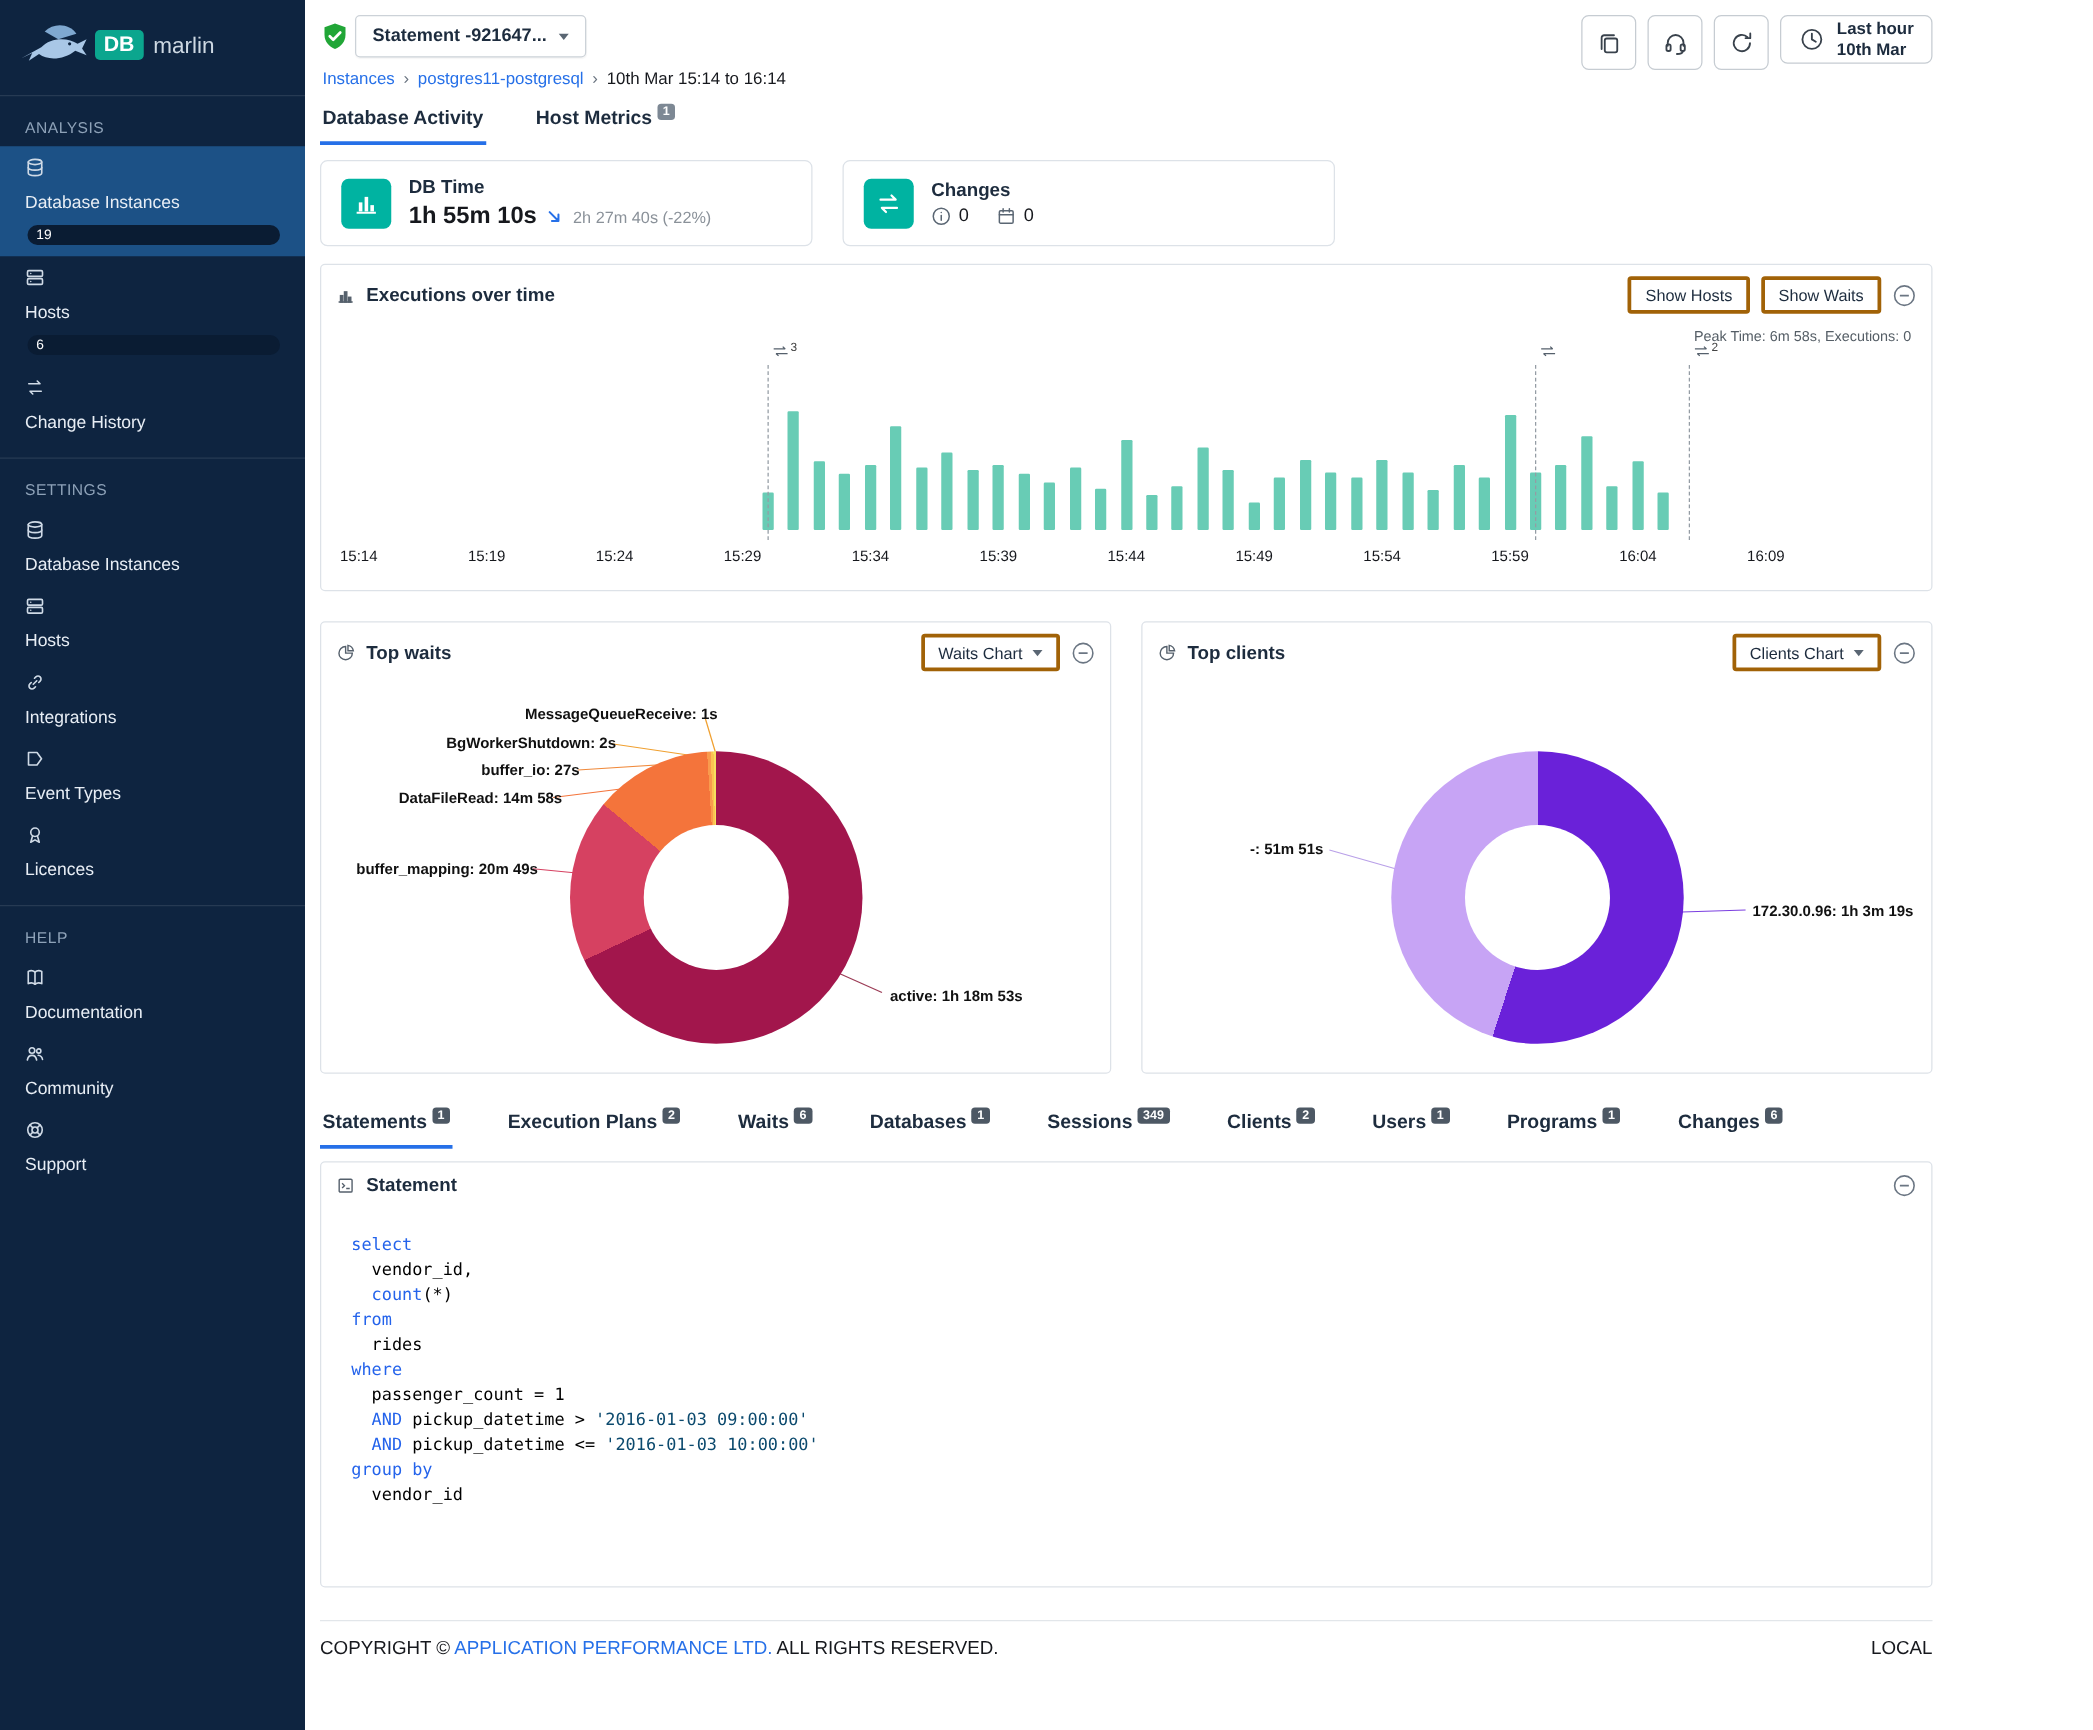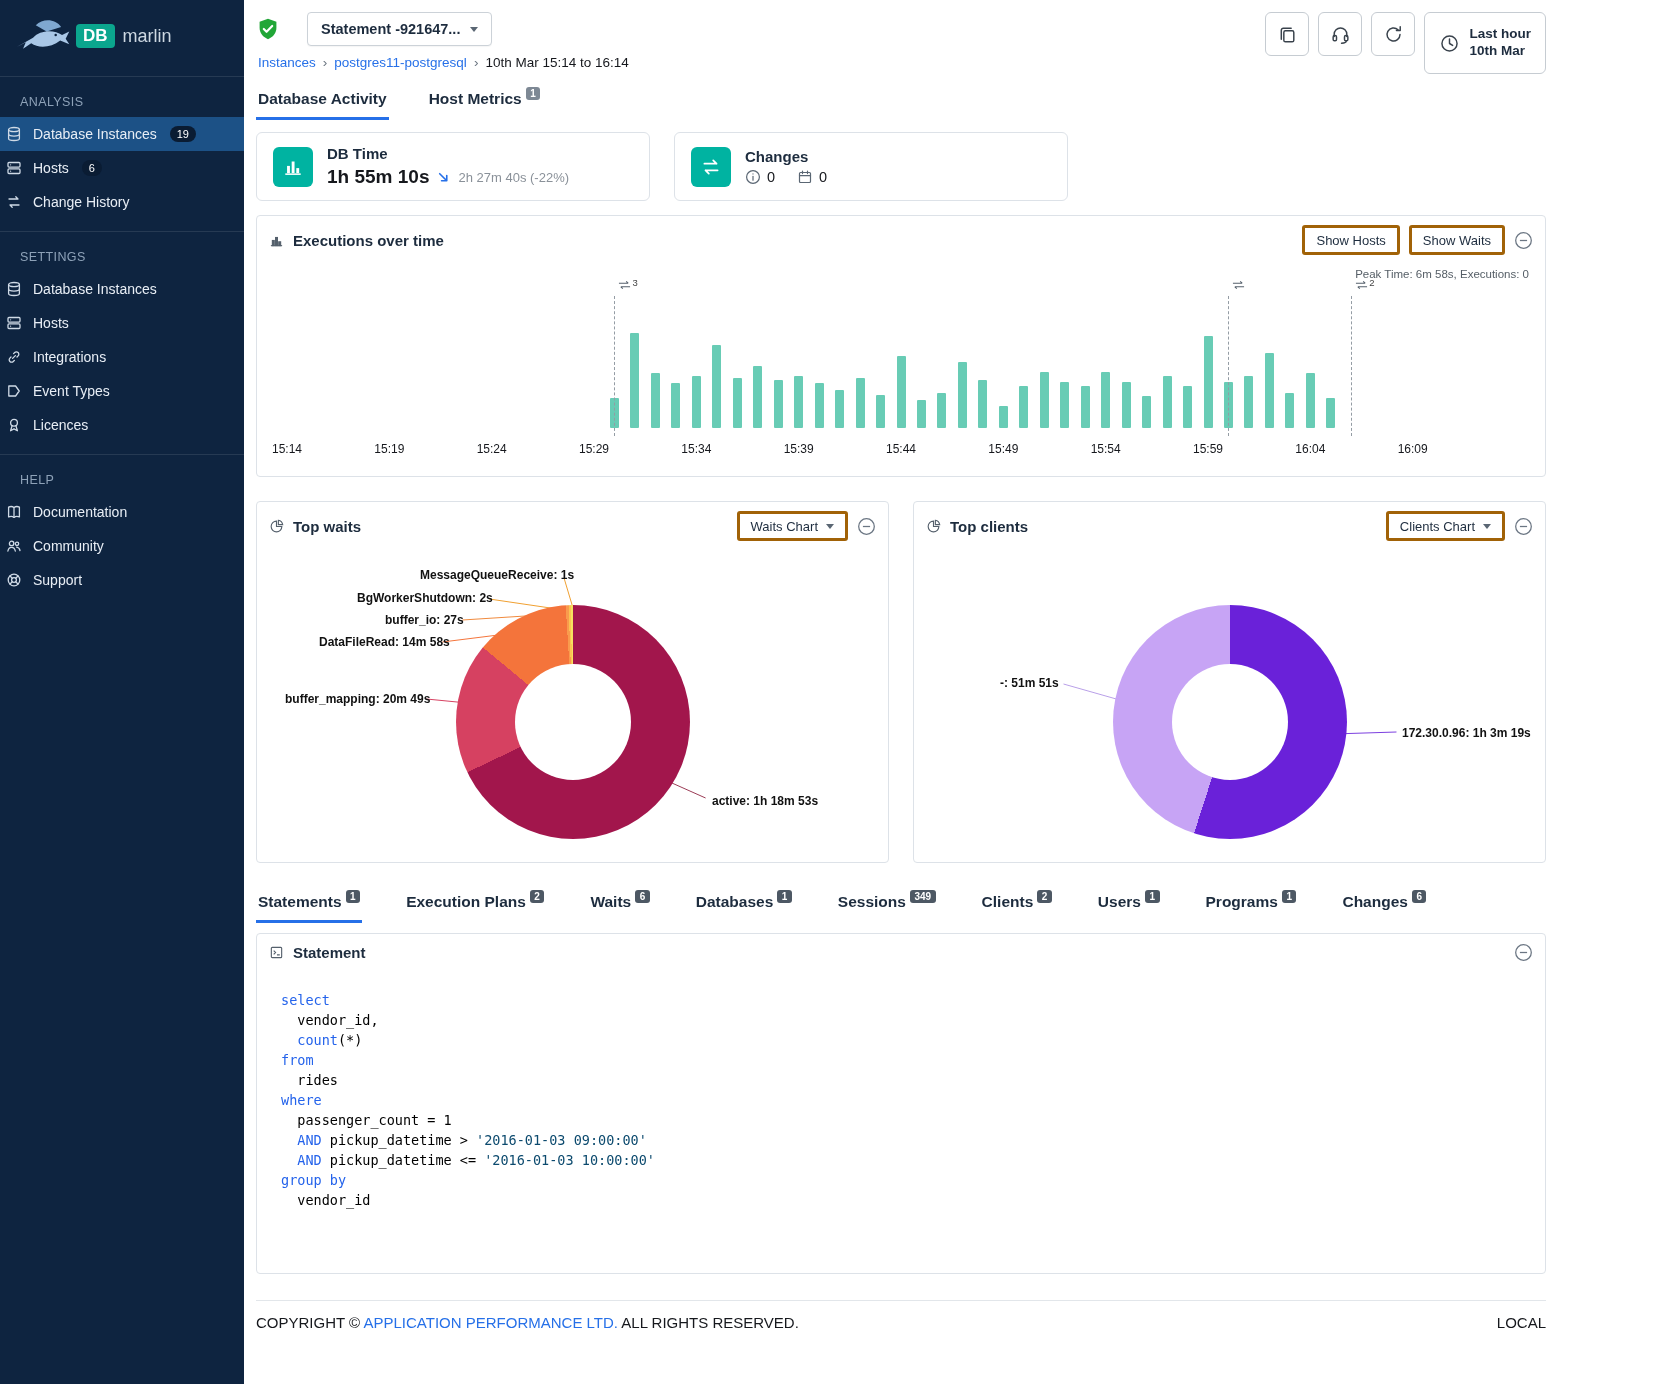--- a/index.html
+++ b/index.html
@@ -11,39 +11,39 @@
   .app { display: flex; width: 1674px; min-height: 1384px; }
 
   
   .sidebar { flex: 0 0 244px; background: #0e2440; color: #e8eef5; }
   .logo { display: flex; align-items: center; gap: 4px; padding: 16px 14px 20px; }
   .logo-db { background: #0ba68e; color: #fff; font-weight: bold; font-size: 17px; padding: 2px 7px; border-radius: 4px; }
   .logo-marlin { color: #cdd8e2; font-size: 18px; margin-left: 4px; }
   .hide-menu { display: flex; align-items: center; gap: 11px; padding: 14px 20px; font-size: 14px; border-top: 1px solid rgba(255,255,255,.10); cursor: pointer; }
   .nav-section { border-top: 1px solid rgba(255,255,255,.10); padding: 4px 0 12px; }
   .nav-title { padding: 14px 20px 8px; font-size: 12.5px; color: #8ea2b8; letter-spacing: .4px; }
-  .nav-item { display: flex; gap: 11px; padding: 9px 6px; font-size: 14px; cursor: pointer; }
+  .nav-item { display: flex; gap: 11px; padding: 9px 20px; font-size: 14px; cursor: pointer; flex-direction: column; }
   .nav-item.active { background: #1c5186; }
   .nav-item svg { width: 16px; height: 16px; }
   .nav-badge { background: #0a1c33; border-radius: 9px; padding: 2px 7px; font-size: 11px; margin-left: 2px; color: #fff; }
   .i { fill: none; stroke: #cfdae6; stroke-width: 1.3; stroke-linecap: round; stroke-linejoin: round; }
 
   
   .main { width: 1314px; display: flex; flex-direction: column; background: #fff; }
 
   .topbar { display: flex; justify-content: space-between; padding: 12px 12px 4px; }
-  .topbar-left .row1 { display: flex; align-items: center; gap: 27px; }
+  .topbar-left .row1 { display: flex; align-items: center; gap: 4px; }
   .stmt-dd { display: flex; align-items: center; gap: 10px; border: 1px solid #ccd2d8; border-radius: 4px; background: #fff; padding: 8px 13px; font-size: 14.5px; font-weight: bold; color: #1d2c3e; cursor: pointer; box-shadow: 0 1px 1px rgba(0,0,0,.04); }
   .caret { width: 0; height: 0; border-left: 4.5px solid transparent; border-right: 4.5px solid transparent; border-top: 5px solid #5a6673; }
   .breadcrumb { margin: 9px 0 0 2px; font-size: 13.5px; display: flex; gap: 7px; align-items: center; }
   .breadcrumb a { color: #2670e8; text-decoration: none; cursor: pointer; }
   .crumb-sep { color: #6a7480; }
   .topbar-right { display: flex; gap: 9px; align-items: flex-start; }
   .btn-sq { width: 44px; height: 44px; border: 1px solid #c6ccd2; border-radius: 6px; background: #fff; display: flex; align-items: center; justify-content: center; cursor: pointer; }
-  .btn-time { height: 62px; border: 1px solid #c6ccd2; border-radius: 6px; background: #fff; display: flex; align-items: center; gap: 9px; padding: 0 14px; cursor: pointer; }
+  .btn-time { height: 39px; border: 1px solid #c6ccd2; border-radius: 6px; background: #fff; display: flex; align-items: center; gap: 9px; padding: 0 14px; cursor: pointer; }
   .btn-time .tt { font-size: 13.5px; font-weight: bold; line-height: 1.25; text-align: left; color: #1d2c3e; }
   .i2 { fill: none; stroke: #39424c; stroke-width: 1.4; stroke-linecap: round; stroke-linejoin: round; width: 21px; height: 21px; }
 
   .tabs { display: flex; gap: 38px; margin: 4px 12px 0; }
   .tab { font-size: 15.5px; font-weight: bold; color: #1d2c3e; padding: 8px 2px 9px; border-bottom: 3px solid transparent; cursor: pointer; }
   .tab.active { border-bottom-color: #2670e8; }
   .sup-badge { background: #7d8894; color: #fff; font-size: 10px; font-weight: bold; border-radius: 3px; padding: 1px 4.5px; position: relative; top: -7px; margin-left: 4px; }
 
   .cards { display: flex; gap: 24px; margin: 12px 12px 4px; }
   .card { border: 1px solid #dde2e8; border-radius: 6px; width: 394px; padding: 12px 16px; display: flex; gap: 14px; align-items: center; }

